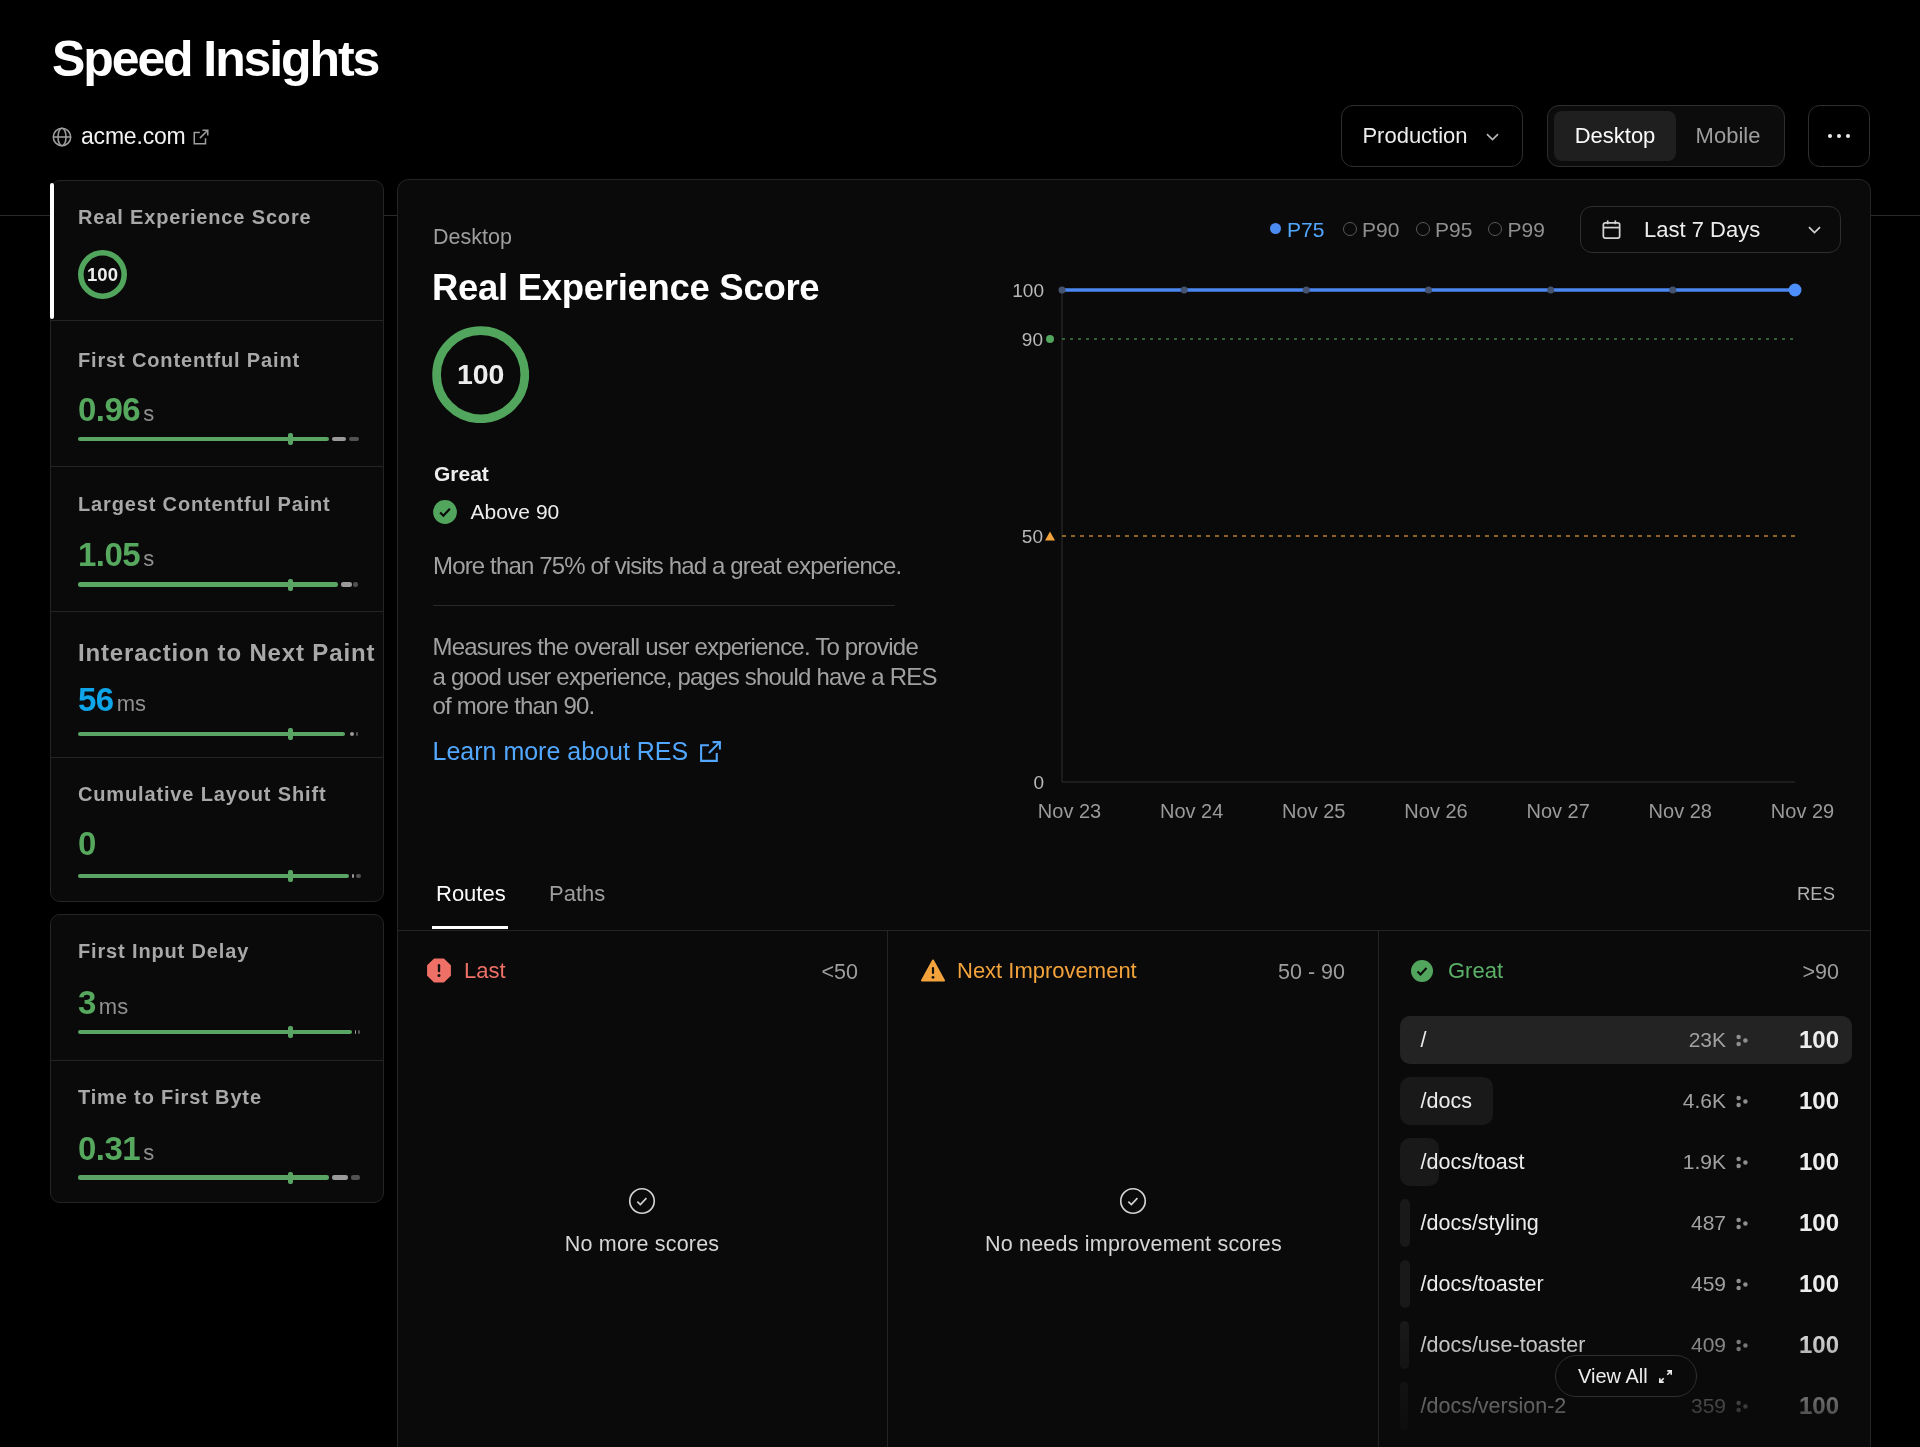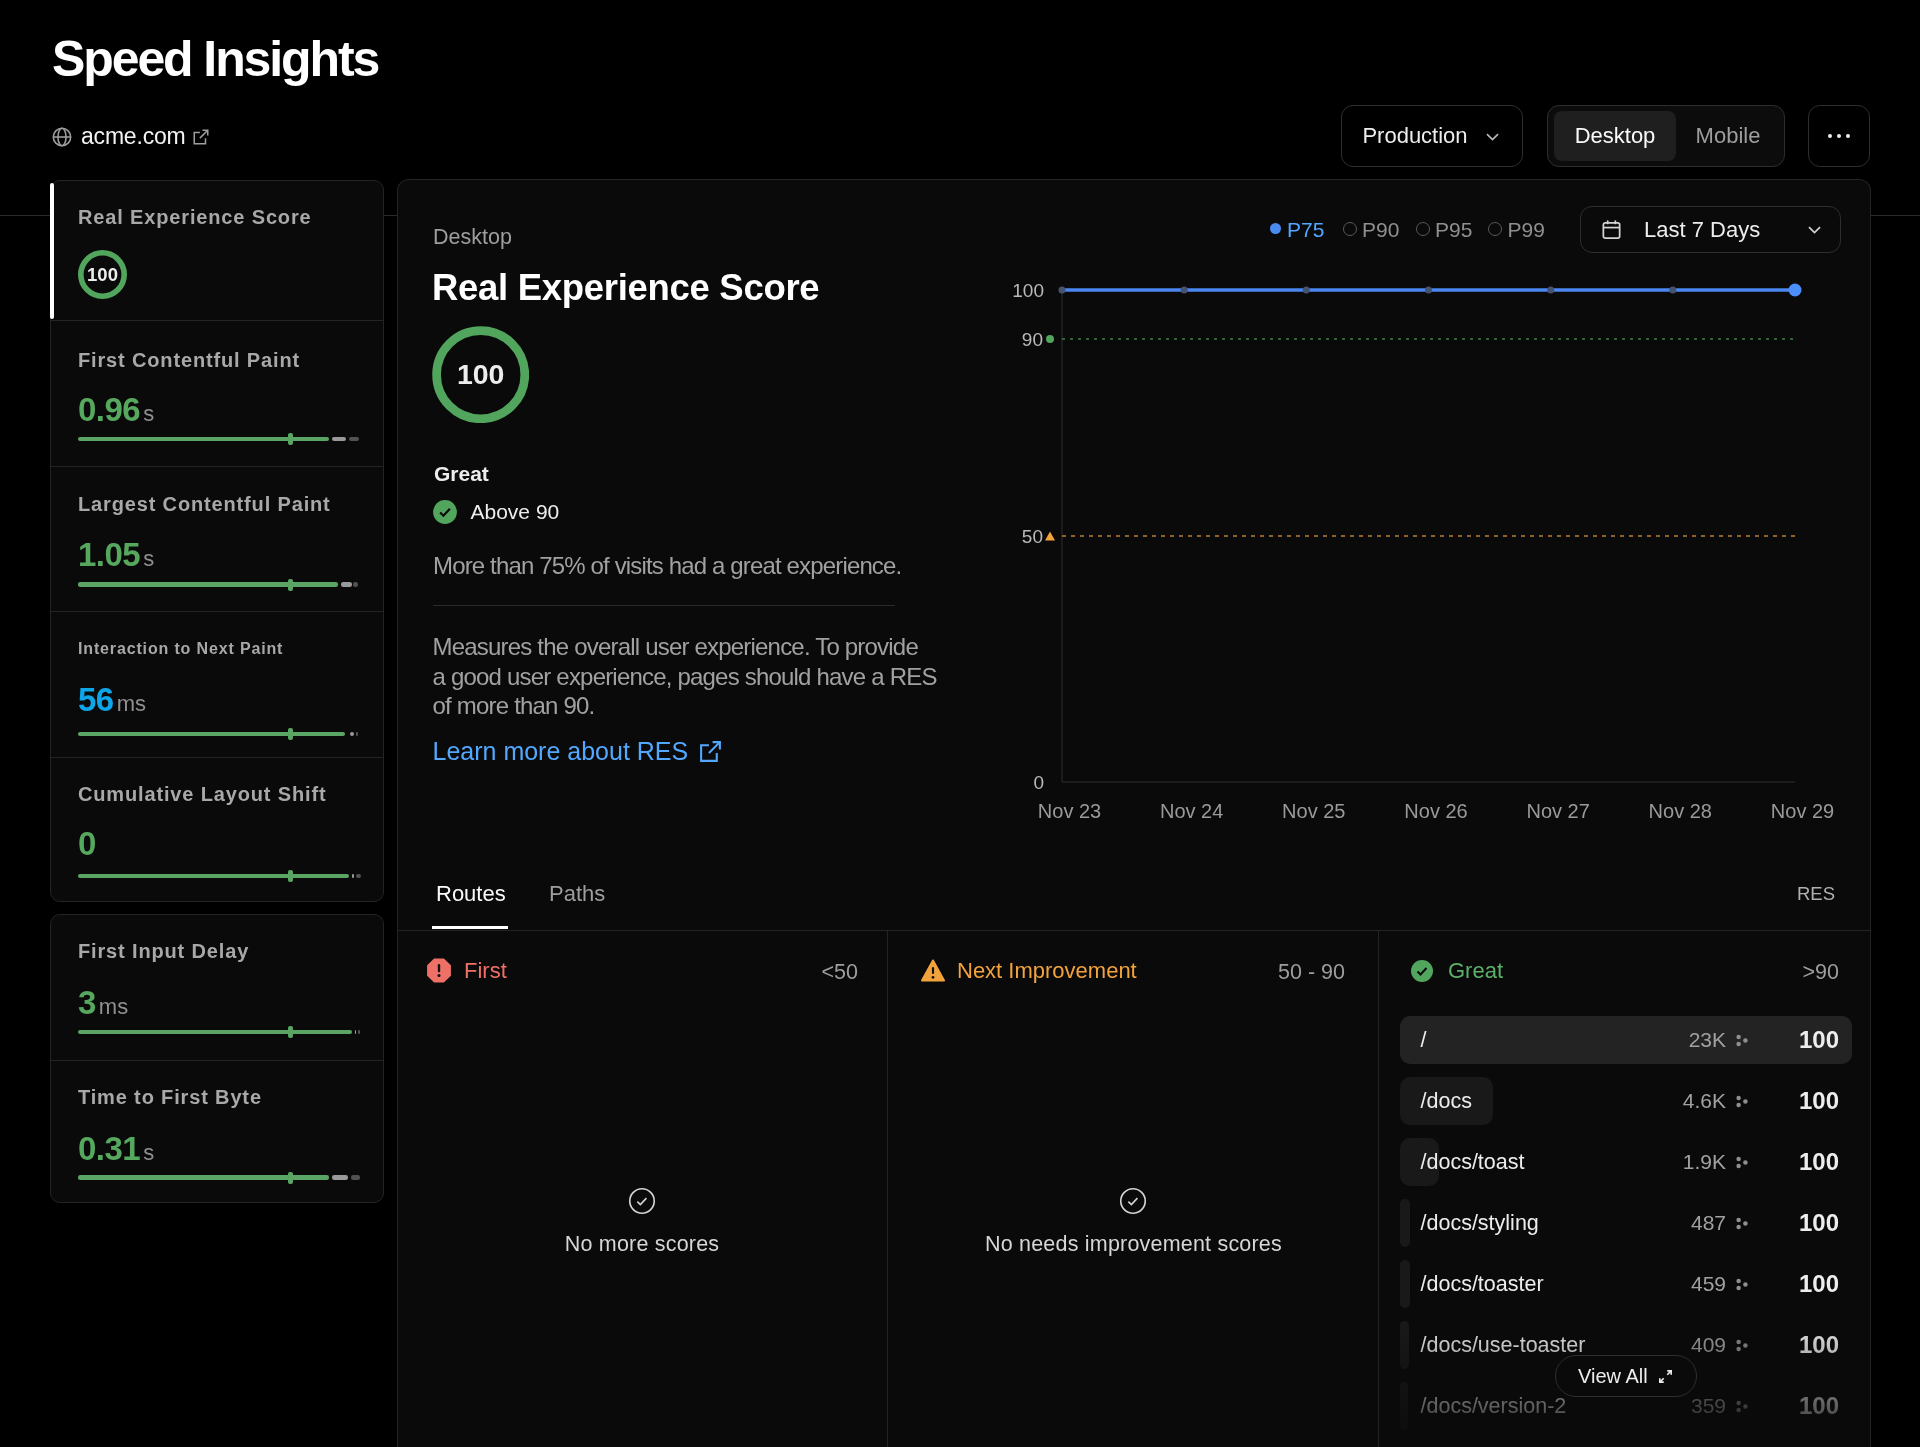--- a/index.html
+++ b/index.html
@@ -83,21 +83,21 @@
 <div class="abs" style="left:78px;top:538.3px;display:flex;align-items:baseline;line-height:1;">
   <span style="font-size:33px;letter-spacing:-0.5px;font-weight:700;color:#57a85f;">1.05</span>
   <span style="font-size:22px;color:#909090;margin-left:3px;">s</span>
 </div>
 <div class="abs" style="left:78px;top:582.25px;width:284px;height:4.5px;">
   <div class="abs" style="left:0;top:0;width:260.3px;height:4.5px;background:#5aa563;border-radius:2.25px;"></div>
   <div class="abs" style="left:210.3px;top:-3.75px;width:5px;height:12px;background:#5aa563;border-radius:2px;"></div>
   <div class="abs" style="left:262.8px;top:0;width:10.9px;height:4.5px;background:#9a9a9a;border-radius:2.25px;"></div>
   <div class="abs" style="left:275.3px;top:0;width:5.0px;height:4.5px;background:#525252;border-radius:2.25px;"></div>
 </div>
-<div class="abs" style="left:78px;top:640.5px;font-size:16px;font-weight:700;letter-spacing:0.85px;color:#a8a8a8;line-height:1;">Interaction to Next Paint</div>
+<div class="abs" style="left:78px;top:640.5px;font-size:24px;font-weight:700;letter-spacing:0.85px;color:#a8a8a8;line-height:1;">Interaction to Next Paint</div>
 <div class="abs" style="left:78px;top:683.0px;display:flex;align-items:baseline;line-height:1;">
   <span style="font-size:33px;letter-spacing:-0.5px;font-weight:700;color:#0ea5e9;">56</span>
   <span style="font-size:22px;color:#909090;margin-left:3px;">ms</span>
 </div>
 <div class="abs" style="left:78px;top:731.75px;width:284px;height:4.5px;">
   <div class="abs" style="left:0;top:0;width:267.0px;height:4.5px;background:#5aa563;border-radius:2.25px;"></div>
   <div class="abs" style="left:210.3px;top:-3.75px;width:5px;height:12px;background:#5aa563;border-radius:2px;"></div>
   <div class="abs" style="left:272.0px;top:0;width:4.2px;height:4.5px;background:#9a9a9a;border-radius:2.25px;"></div>
   <div class="abs" style="left:277.8px;top:0;width:2.7px;height:4.5px;background:#525252;border-radius:2.25px;"></div>
 </div>
@@ -219,21 +219,21 @@
 <div class="abs" style="left:398px;top:930px;width:1472px;height:1px;background:#242424;"></div>
 <div class="abs" style="left:887px;top:931px;width:1px;height:516px;background:#242424;"></div>
 <div class="abs" style="left:1378px;top:931px;width:1px;height:516px;background:#242424;"></div>
 
 <div class="abs" style="left:426px;top:957px;display:flex;align-items:center;height:27px;">
   <svg width="26" height="27" viewBox="0 0 24 24">
     <path d="M7.7 2h8.6L22 7.7v8.6L16.3 22H7.7L2 16.3V7.7z" fill="#ef7066" stroke="#ef7066" stroke-width="2" stroke-linejoin="round"></path>
     <rect x="10.9" y="6" width="2.2" height="7.6" rx="1.1" fill="#111"></rect>
     <circle cx="12" cy="16.6" r="1.4" fill="#111"></circle>
   </svg>
-  <span style="color:#ef7066;font-size:22px;margin-left:12px;">First</span>
+  <span style="color:#ef7066;font-size:22px;margin-left:12px;">Last</span>
 </div>
 <div class="abs" style="left:772px;top:961.5px;width:86px;text-align:right;font-size:21.5px;color:#9e9e9e;line-height:1;">&lt;50</div>
 
 <div class="abs" style="left:921px;top:958px;display:flex;align-items:center;height:25px;">
   <svg width="24" height="23" viewBox="0 0 24 23">
     <path d="M12 1.5L23 21.5H1z" fill="#f3a33c" stroke="#f3a33c" stroke-width="2" stroke-linejoin="round"></path>
     <rect x="10.9" y="8" width="2.2" height="7" rx="1.1" fill="#111"></rect>
     <circle cx="12" cy="18.3" r="1.4" fill="#111"></circle>
   </svg>
   <span style="color:#f3a33c;font-size:22px;margin-left:12px;">Next Improvement</span>

